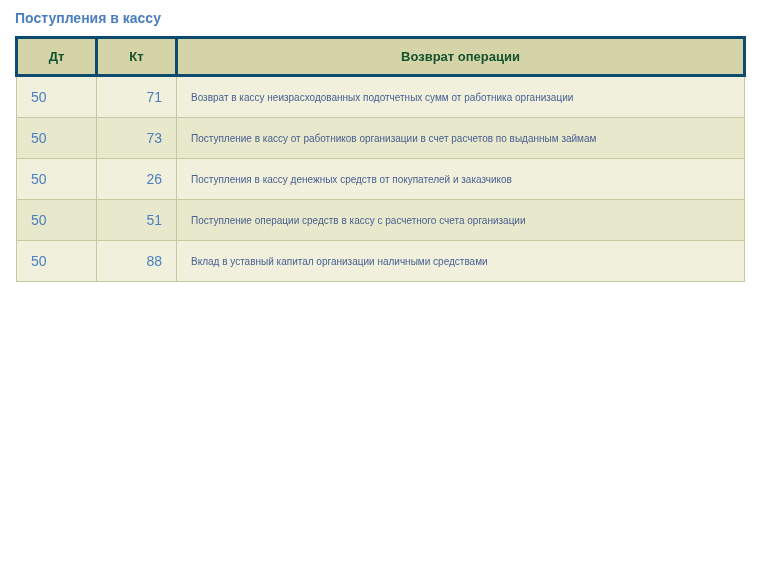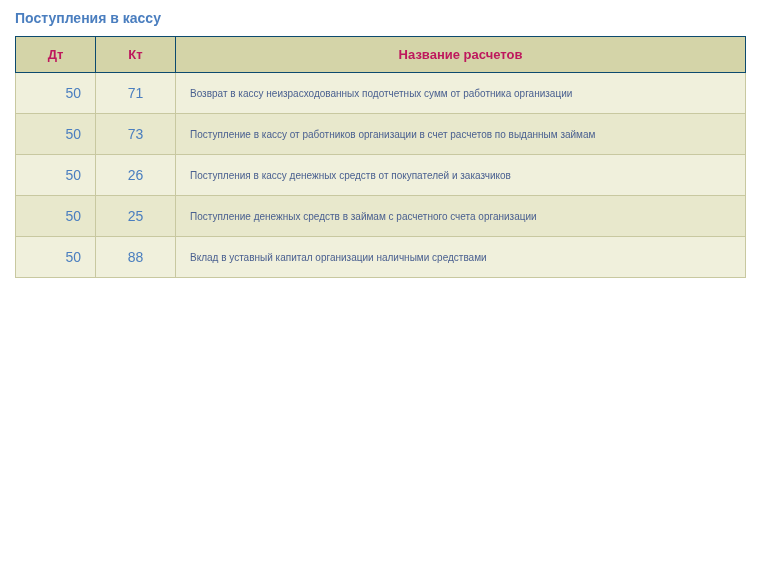--- a/index.html
+++ b/index.html
@@ -28,51 +28,51 @@
       width: 100%;
       border-collapse: collapse;
       border: 1px solid #c8c8a0;
     }
 
     thead tr {
       background-color: #d4d4a8;
     }
 
     thead th {
-      border: 1px solid #0c4a6e;
+      border: 3px solid #0c4a6e;
       padding: 10px 12px;
       text-align: center;
       font-weight: bold;
-      color: #be185d;
+      color: #14532d;
       font-size: 13px;
     }
 
     tbody tr {
       background-color: #f0f0dc;
     }
 
     tbody tr:nth-child(even) {
       background-color: #e8e8cc;
     }
 
     tbody td {
       border: 1px solid #c8c8a0;
       padding: 12px 14px;
       vertical-align: middle;
     }
 
     .col-dt {
-      text-align: right;
+      text-align: left;
       width: 80px;
       color: #4a7ebf;
       font-size: 14px;
     }
 
     .col-kt {
-      text-align: center;
+      text-align: right;
       width: 80px;
       color: #4a7ebf;
       font-size: 14px;
     }
 
     .col-name {
       color: #4a6090;
       font-size: 10px;
       line-height: 1.5;
     }
@@ -80,43 +80,43 @@
 </head>
 <body>
 
 <div class="page-title">Поступления в кассу</div>
 
 <table>
   <thead>
     <tr>
       <th>Дт</th>
       <th>Кт</th>
-      <th>Название расчетов</th>
+      <th>Возврат операции</th>
     </tr>
   </thead>
   <tbody id="table-body">
   <tr>
         <td class="col-dt">50</td>
         <td class="col-kt">71</td>
         <td class="col-name">Возврат в кассу неизрасходованных подотчетных сумм от работника организации</td>
       </tr>
       <tr>
         <td class="col-dt">50</td>
         <td class="col-kt">73</td>
         <td class="col-name">Поступление в кассу от работников организации в счет расчетов по выданным займам</td>
       </tr>
       <tr>
         <td class="col-dt">50</td>
         <td class="col-kt">26</td>
         <td class="col-name">Поступления в кассу денежных средств от покупателей и заказчиков</td>
       </tr>
       <tr>
         <td class="col-dt">50</td>
-        <td class="col-kt">25</td>
-        <td class="col-name">Поступление денежных средств в займам с расчетного счета организации</td>
+        <td class="col-kt">51</td>
+        <td class="col-name">Поступление операции средств в кассу с расчетного счета организации</td>
       </tr>
       <tr>
         <td class="col-dt">50</td>
         <td class="col-kt">88</td>
         <td class="col-name">Вклад в уставный капитал организации наличными средствами</td>
       </tr>
     </tbody>
 </table>
 
 </body></html>

